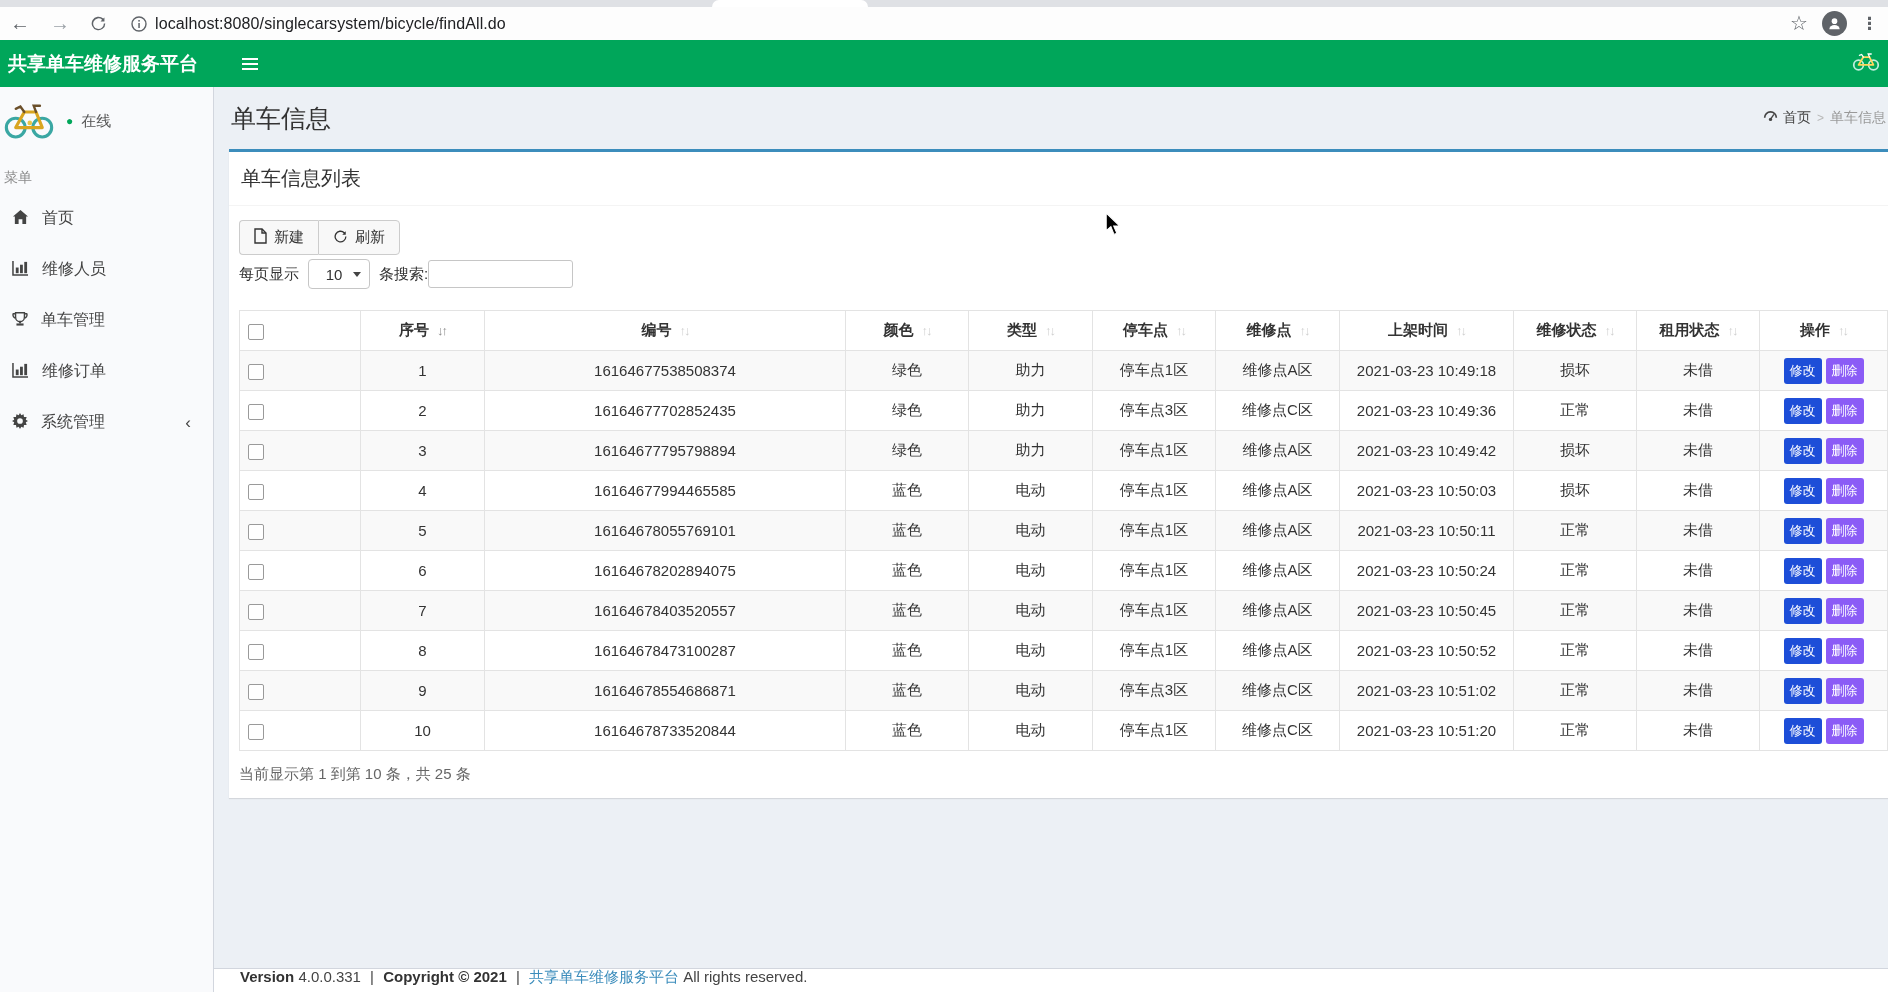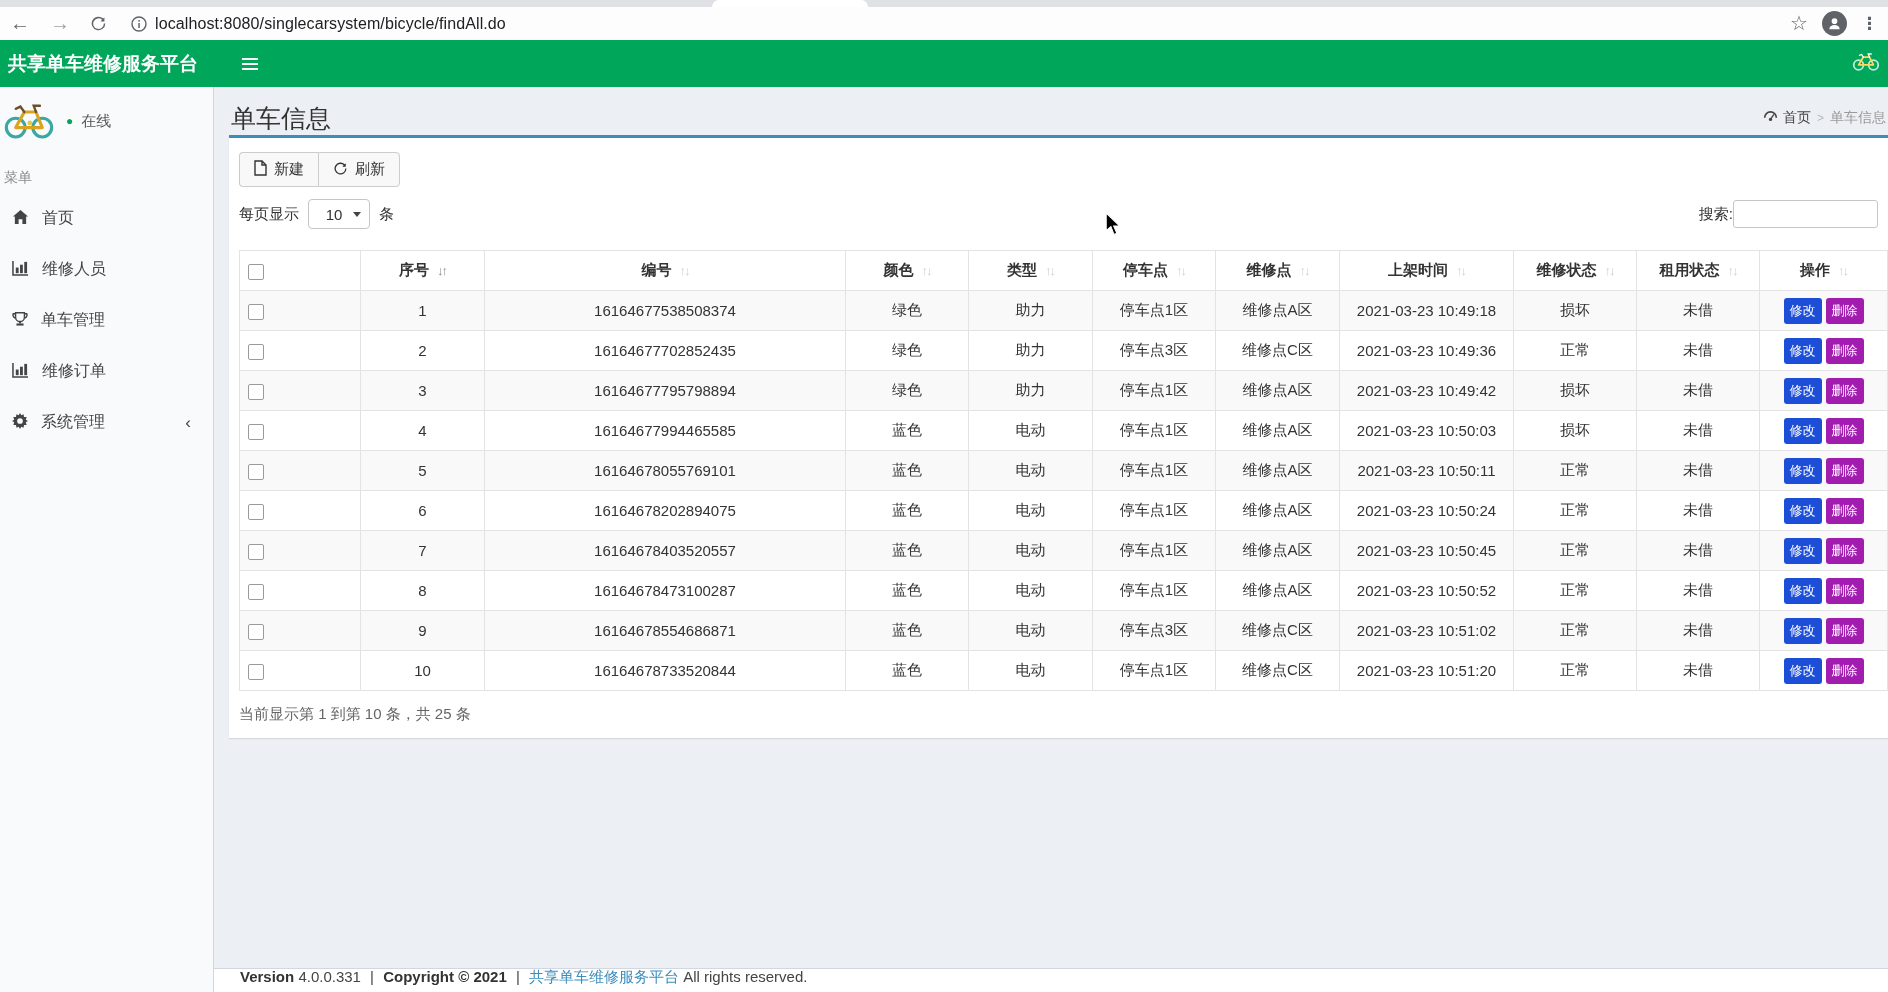--- a/index.html
+++ b/index.html
@@ -35,59 +35,59 @@
   .user-panel { display:flex; align-items:center; padding:12px 6px 16px 4px; gap:12px; }
   .status { display:flex; align-items:center; gap:8px; font-size:15px; color:#555; }
   .dot { color:#00a65a; font-size:12px; font-style:normal; }
   .menu-label { font-size:14px; color:#8a8a8a; padding:10px 0 6px 4px; }
   .side-item { display:flex; align-items:center; gap:13px; padding:15px 10px 15px 12px; font-size:16px; color:#444; text-decoration:none; cursor:pointer; position:relative; }
   .side-item svg { flex:0 0 auto; }
   .chev { position:absolute; right:22px; color:#444; font-size:17px; }
 
   
   .content-wrapper { position:absolute; top:87px; left:214px; right:0; bottom:15px; background:#ecf0f5; overflow:hidden; }
-  .content-header { position:relative; padding:15px 0 0 17px; }
+  .content-header { position:relative; padding:15px 0 14px 17px; }
   .page-title { font-size:25px; font-weight:normal; color:#333; }
   .breadcrumb { position:absolute; right:2px; top:22px; font-size:14px; color:#444; display:flex; align-items:center; gap:6px; white-space:nowrap; }
   .breadcrumb .bc-home { color:#444; text-decoration:none; display:flex; align-items:center; gap:5px; cursor:pointer; }
   .breadcrumb .divider { color:#b8b8b8; font-size:12px; }
   .breadcrumb .current { color:#999; }
 
   .box { margin-left:15px; background:#fff; border-top:3px solid #3c8dbc; box-shadow:0 1px 1px rgba(0,0,0,.1); }
   .box-header { padding:13px 12px; border-bottom:1px solid #f4f4f4; }
   .box-title { font-size:20px; font-weight:normal; color:#333; }
   .box-body { padding:14px 0 14px 10px; }
 
   .btn-group { display:inline-flex; }
   .btn-default { display:inline-flex; align-items:center; gap:7px; background:#f8f8f8; border:1px solid #ccc; color:#333; font-size:15px; padding:7px 14px; cursor:pointer; font-family:inherit; }
   .btn-default:first-child { border-radius:4px 0 0 4px; border-right-width:0; }
   .btn-default:last-child { border-radius:0 4px 4px 0; }
 
-  .controls-row { display:flex; align-items:center; justify-content:space-between; margin:12px 0 10px 0; padding-right:10px; }
+  .controls-row { display:flex; align-items:center; margin:4px 0 10px 0; padding-right:10px; }
   .page-size { display:flex; align-items:center; gap:9px; font-size:15px; color:#333; }
   .select-wrap { position:relative; display:inline-flex; align-items:center; justify-content:center; width:62px; height:30px; border:1px solid #c6c6c6; border-radius:4px; background:#fff; cursor:pointer; font-size:15px; }
   .select-wrap .caret { position:absolute; right:8px; width:0; height:0; border-left:4px solid transparent; border-right:4px solid transparent; border-top:5px solid #444; }
   .select-value { margin-right:10px; }
   .search-group { display:flex; align-items:center; font-size:15px; color:#333; }
   .search-input { width:145px; height:28px; border:1px solid #c6c6c6; border-radius:3px; background:#fff; font-size:15px; padding:0 6px; font-family:inherit; }
 
   
   table.grid { border-collapse:collapse; table-layout:fixed; width:1648px; font-size:15px;margin-top:21px; }
   .grid th, .grid td { border:1px solid #e3e3e3; height:40px; text-align:center; vertical-align:middle; overflow:hidden; white-space:nowrap; color:#333; }
   .grid th { font-weight:bold; background:#fff; position:relative; }
   .grid tbody tr:nth-child(odd) td { background:#f9f9f9; }
   .grid tbody tr:nth-child(even) td { background:#fff; }
   .th-inner { display:inline-flex; align-items:center; gap:8px; }
   .sort-ic { color:#cfcfcf; font-size:13px; letter-spacing:-2px; }
   .sort-ic.sorted { color:#8a8a8a; }
   .cb-cell { text-align:left !important; padding-left:8px; }
   .checkbox { display:inline-block; width:16px; height:16px; background:#fff; border:1px solid #9a9a9a; border-radius:2px; vertical-align:middle; cursor:pointer; }
   .ops-cell .btn-edit, .ops-cell .btn-del { border:none; color:#fff; font-size:13px; padding:4px 6px; border-radius:3px; cursor:pointer; font-family:inherit; }
   .btn-edit { background:#1d4ed8; margin-right:4px; }
-  .btn-del { background:#a21caf; }
+  .btn-del { background:#8b5cf6; }
 
   .table-footer { display:flex; align-items:center; justify-content:space-between; margin-top:14px; padding-right:12px; }
   .summary { font-size:15px; color:#666; }
   .pagination { display:inline-flex; list-style:none; }
   .pagination li a { display:block; padding:5px 13px; border:1px solid #ddd; margin-left:-1px; color:#337ab7; font-size:15px; text-decoration:none; background:#fff; cursor:pointer; }
   .pagination li:first-child a { border-radius:4px 0 0 4px; margin-left:0; }
   .pagination li:last-child a { border-radius:0 4px 4px 0; }
   .pagination li.active a { background:#337ab7; border-color:#337ab7; color:#fff; }
 
   
@@ -234,20 +234,23 @@
             </svg>
         </span>
         <span>首页</span>
       </a>
       <span class="divider">&gt;</span>
       <span class="current">单车信息</span>
     </div>
   </div>
 
   <div class="box">
+    <div class="box-header">
+      <h3 class="box-title">单车信息列表</h3>
+    </div>
     <div class="box-body">
       <div class="btn-group">
         <button class="btn-default">
           <span>
             <svg width="13" height="16" viewBox="0 0 13 16">
                 <path d="M1 1 L8 1 L12 5 L12 15 L1 15 Z" fill="none" stroke="#333" stroke-width="1.4"></path>
                 <path d="M8 1 L8 5 L12 5" fill="none" stroke="#333" stroke-width="1.4"></path>
               </svg>
           </span>
           <span>新建</span>

